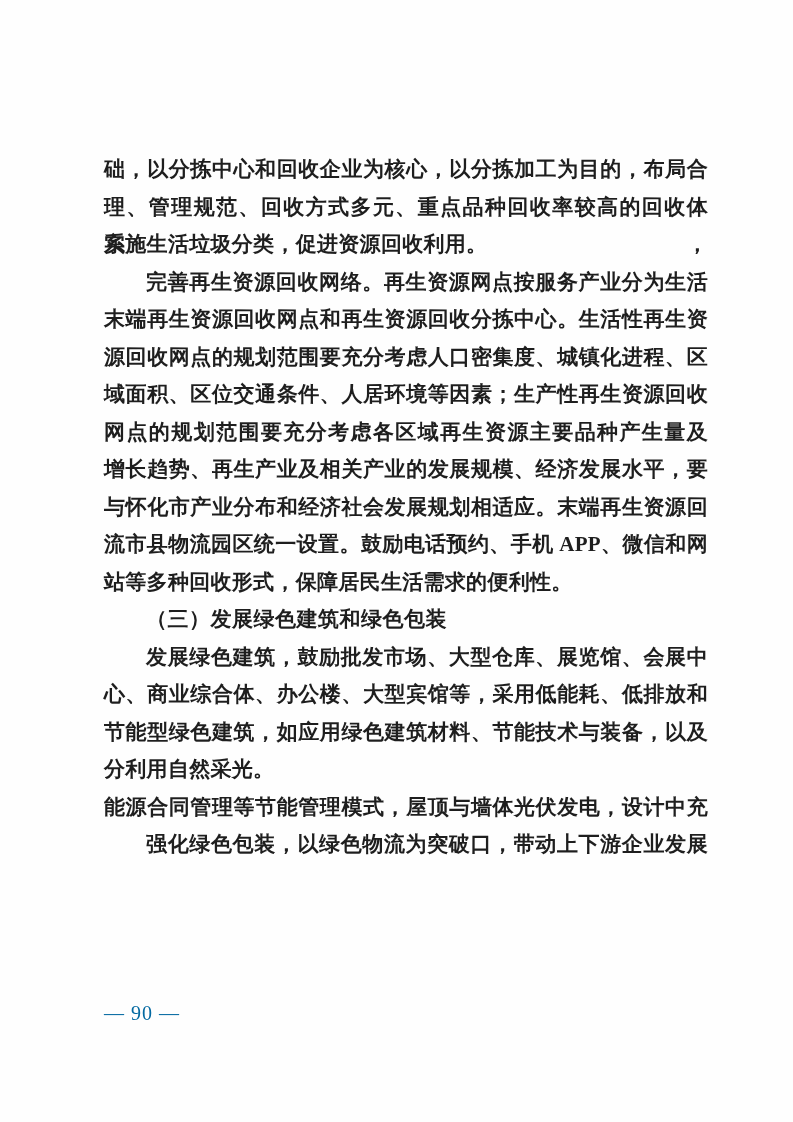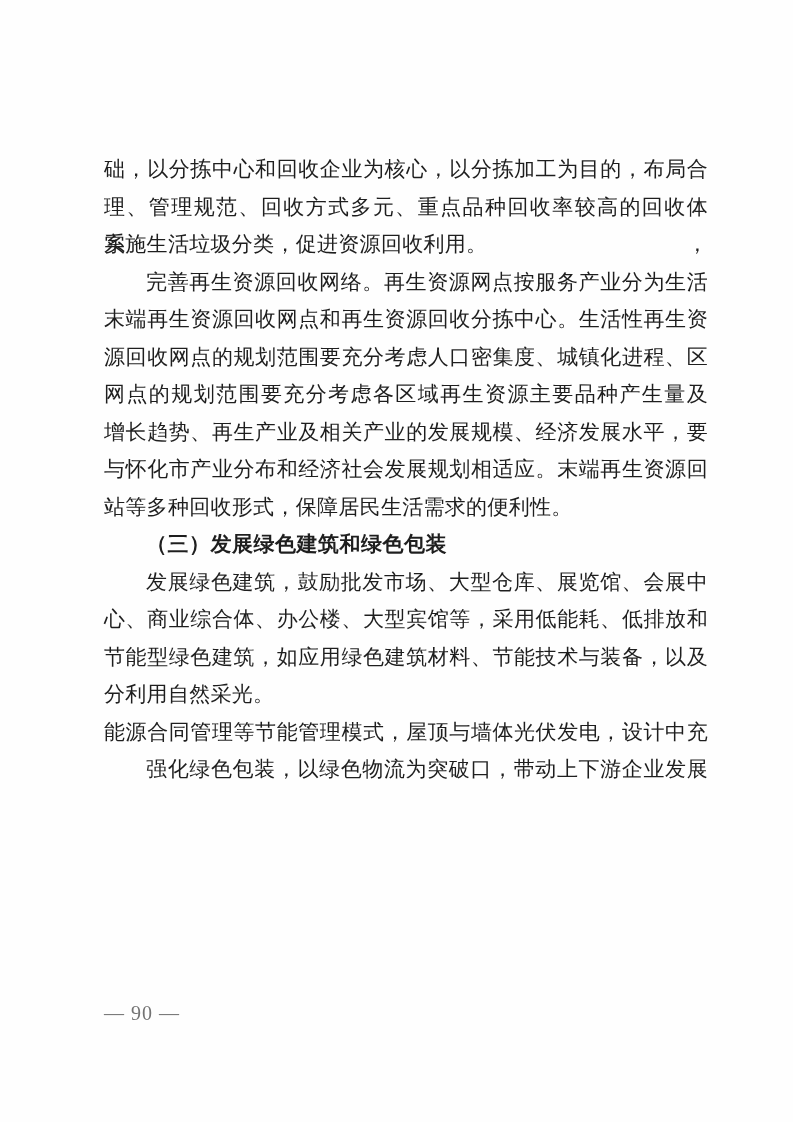--- a/index.html
+++ b/index.html
@@ -22,58 +22,61 @@
     top: 151px;
     width: 604px;
   }
   .ln {
     font-size: 21px;
     line-height: 37.5px;
     height: 37.5px;
     text-align: justify;
     text-align-last: justify;
     letter-spacing: 0.3px;
+    font-weight: bold;
   }
   .ln.end {
     text-align: right;
     text-align-last: left;
   }
   .ln.ind {
     text-indent: 2em;
   }
   .ln.heading {
     font-weight: 700;
     text-align: right;
     text-align-last: left;
     letter-spacing: 0.5px;
   }
   .page-number {
     position: absolute;
     left: 104px;
     top: 1001px;
     font-size: 20px;
     line-height: 24px;
-    color: #737373;
+    color: #0369a1;
     letter-spacing: 1px;
   }
 </style>
 </head>
 <body>
 
 <div class="page">
   <div class="text-block">
     <div class="ln">础，以分拣中心和回收企业为核心，以分拣加工为目的，布局合</div>
     <div class="ln">理、管理规范、回收方式多元、重点品种回收率较高的回收体系，</div>
     <div class="ln end">实施生活垃圾分类，促进资源回收利用。</div>
     <div class="ln ind">完善再生资源回收网络。再生资源网点按服务产业分为生活</div>
     <div class="ln">末端再生资源回收网点和再生资源回收分拣中心。生活性再生资</div>
     <div class="ln">源回收网点的规划范围要充分考虑人口密集度、城镇化进程、区</div>
+    <div class="ln">域面积、区位交通条件、人居环境等因素；生产性再生资源回收</div>
     <div class="ln">网点的规划范围要充分考虑各区域再生资源主要品种产生量及</div>
     <div class="ln">增长趋势、再生产业及相关产业的发展规模、经济发展水平，要</div>
     <div class="ln">与怀化市产业分布和经济社会发展规划相适应。末端再生资源回</div>
+    <div class="ln">流市县物流园区统一设置。鼓励电话预约、手机 APP、微信和网</div>
     <div class="ln end">站等多种回收形式，保障居民生活需求的便利性。</div>
     <div class="ln ind heading">（三）发展绿色建筑和绿色包装</div>
     <div class="ln ind">发展绿色建筑，鼓励批发市场、大型仓库、展览馆、会展中</div>
     <div class="ln">心、商业综合体、办公楼、大型宾馆等，采用低能耗、低排放和</div>
     <div class="ln">节能型绿色建筑，如应用绿色建筑材料、节能技术与装备，以及</div>
     <div class="ln end">分利用自然采光。</div>
     <div class="ln">能源合同管理等节能管理模式，屋顶与墙体光伏发电，设计中充</div>
     <div class="ln ind">强化绿色包装，以绿色物流为突破口，带动上下游企业发展</div>
   </div>
   <div class="page-number">— 90 —</div>

